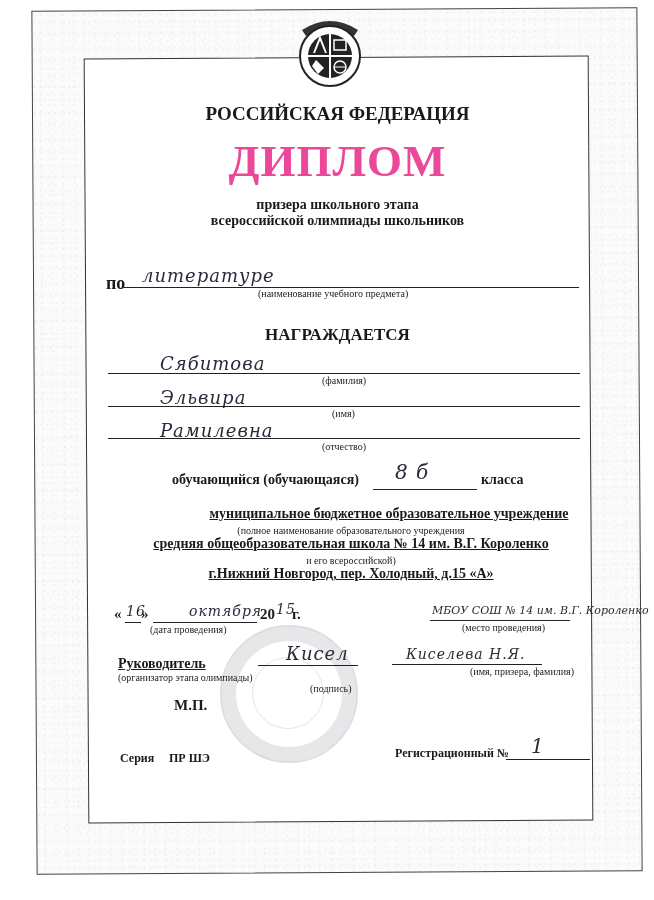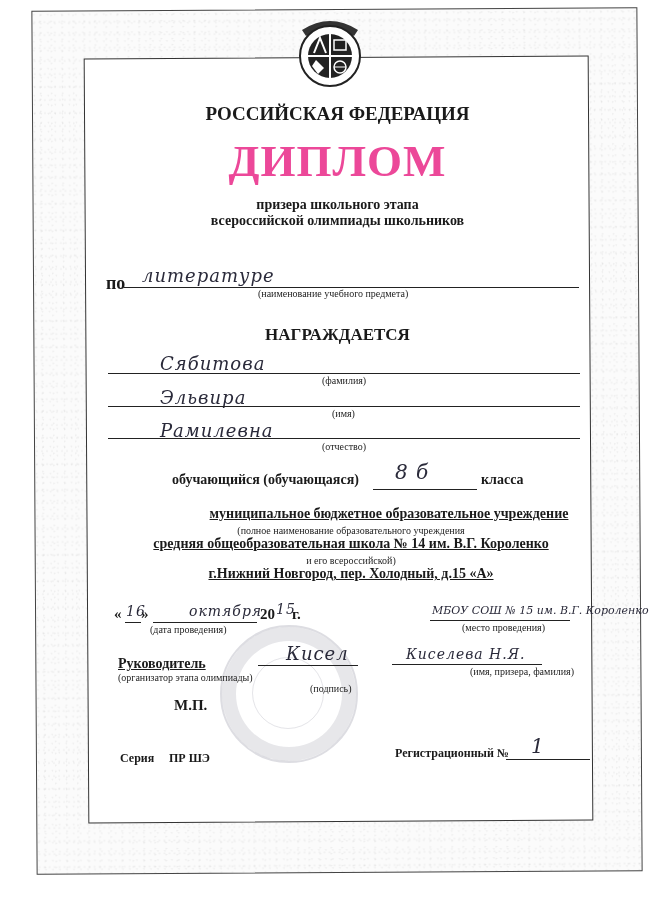--- a/index.html
+++ b/index.html
@@ -112,21 +112,21 @@
 <div class="line" style="left:125px;top:622px;width:16px;"></div>
 <div class="abs hand" style="left:126px;top:603px;font-size:14px;">16</div>
 <div class="abs bold" style="left:141px;top:606px;font-size:15px;">»</div>
 <div class="line" style="left:153px;top:622px;width:104px;"></div>
 <div class="abs hand" style="left:160px;top:603px;font-size:14px;margin-left:29px;">октября</div>
 <div class="abs bold" style="left:260px;top:606px;font-size:15px;">20</div>
 <div class="abs hand" style="left:276px;top:601px;font-size:14px;">15</div>
 <div class="abs bold" style="left:292px;top:606px;font-size:15px;">г.</div>
 <div class="abs caption" style="left:150px;top:624px;">(дата проведения)</div>
 
-<div class="abs hand" style="left:432px;top:604px;font-size:11px;letter-spacing:0;">МБОУ СОШ № 15 им. В.Г. Короленко</div>
+<div class="abs hand" style="left:432px;top:604px;font-size:11px;letter-spacing:0;">МБОУ СОШ № 14 им. В.Г. Короленко</div>
 <div class="line" style="left:430px;top:620px;width:140px;"></div>
 <div class="abs caption" style="left:462px;top:622px;">(место проведения)</div>
 
 <div class="abs bold u" style="left:118px;top:656px;font-size:14px;">Руководитель</div>
 <div class="abs caption" style="left:118px;top:672px;">(организатор этапа олимпиады)</div>
 <div class="line" style="left:258px;top:665px;width:100px;"></div>
 <div class="abs hand" style="left:286px;top:643px;font-size:18px;">Кисел</div>
 <div class="abs caption" style="left:310px;top:671px;margin-top:12px;">(подпись)</div>
 
 <div class="line" style="left:392px;top:664px;width:150px;"></div>

